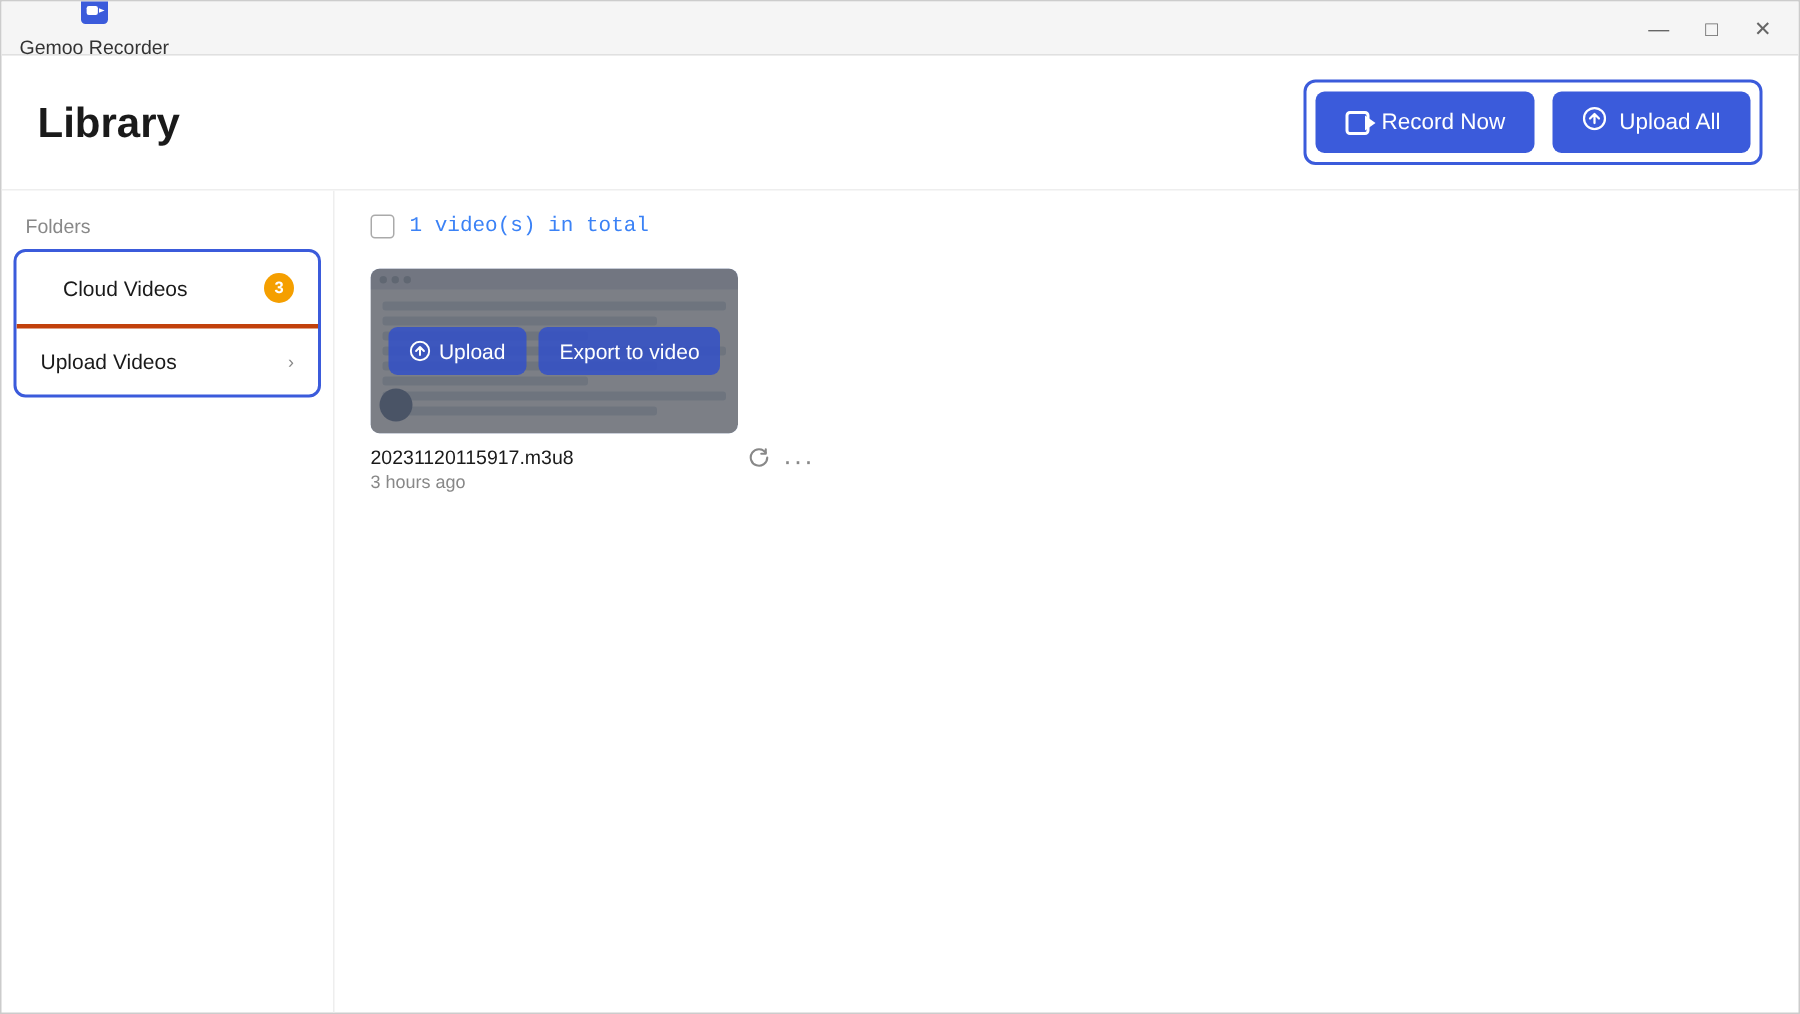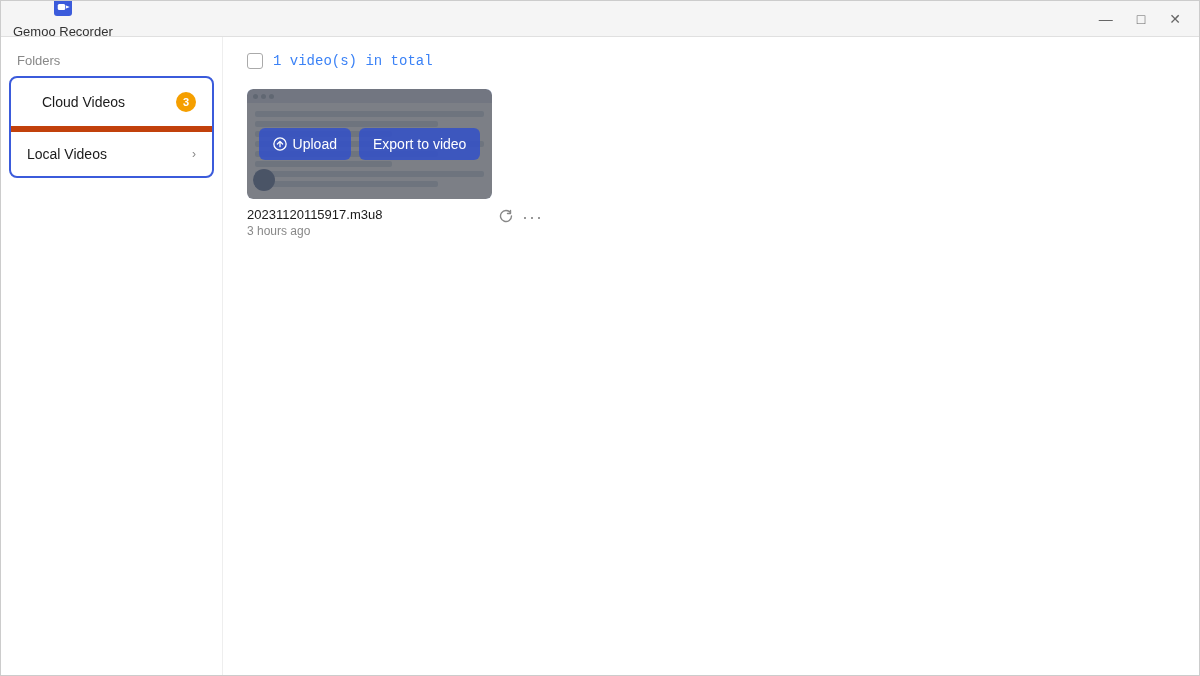--- a/index.html
+++ b/index.html
@@ -122,21 +122,21 @@
       display: flex;
       align-items: center;
       justify-content: space-between;
       padding: 14px 16px;
       cursor: pointer;
       font-size: 14px;
       font-weight: 500;
       color: #1a1a1a;
     }
     .nav-item:first-child {
-      border-bottom: 6px solid #c2410c;
+      border-bottom: 3px solid #c2410c;
       padding-left: 31px;
     }
     .nav-item-left {
       display: flex;
       align-items: center;
       gap: 10px;
     }
     .badge {
       background: #f59f00;
       color: #fff;
@@ -319,37 +319,57 @@
   </div>
   <div class="titlebar-controls">
     <button class="titlebar-btn">—</button>
     <button class="titlebar-btn">□</button>
     <button class="titlebar-btn">✕</button>
   </div>
 </div>
 
 <div class="app-body">
 
+  <div class="header">
+    <h1 class="header-title">Library</h1>
+    <div class="header-actions">
+      <button class="btn btn-primary">
+        <span style="display:inline-block;width:16px;height:16px;border:2px solid #fff;border-radius:3px;position:relative;">
+          <span style="position:absolute;right:-6px;top:50%;transform:translateY(-50%);border-left:7px solid #fff;border-top:5px solid transparent;border-bottom:5px solid transparent;"></span>
+        </span>
+        <span>Record Now</span>
+      </button>
+      <button class="btn btn-primary">
+        <span style="font-size:16px;">
+          <svg width="16" height="16" viewBox="0 0 16 16" fill="none">
+            <circle cx="8" cy="8" r="7" stroke="white" stroke-width="1.5" fill="none"></circle>
+            <path d="M8 11V5M5 8l3-3 3 3" stroke="white" stroke-width="1.5" stroke-linecap="round" stroke-linejoin="round"></path>
+          </svg>
+        </span>
+        <span>Upload All</span>
+      </button>
+    </div>
+  </div>
 
   <div class="content-area">
 
     <div class="sidebar">
       <div class="sidebar-section-title">Folders</div>
       <div class="sidebar-nav">
 
         <div class="nav-item">
           <div class="nav-item-left">
             <span>Cloud Videos</span>
           </div>
           <div class="badge">3</div>
         </div>
 
         <div class="nav-item">
           <div class="nav-item-left">
-            <span>Local Videos</span>
+            <span>Upload Videos</span>
           </div>
           <span class="chevron">›</span>
         </div>
       </div>
     </div>
 
     <div class="main-content">
 
       <div class="content-header">
         <input type="checkbox" class="checkbox" style="">

